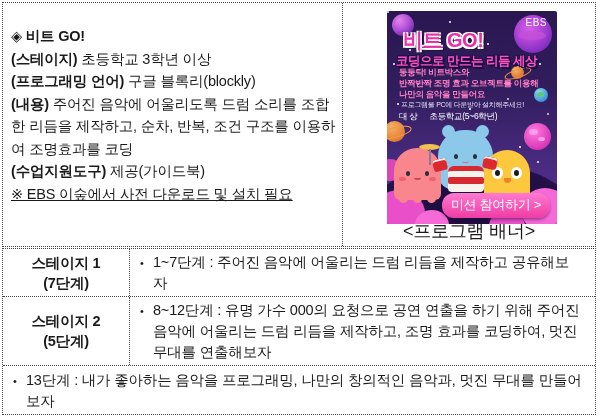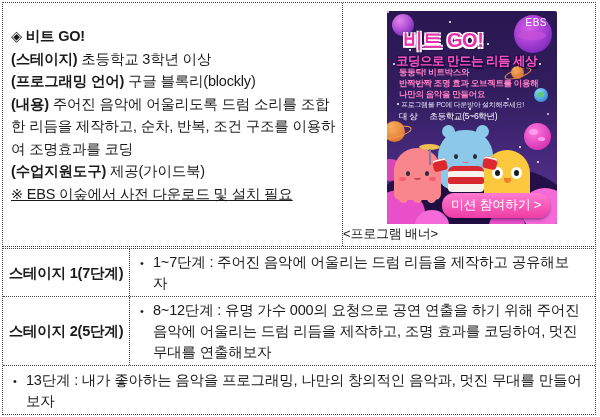--- a/index.html
+++ b/index.html
@@ -111,30 +111,30 @@
   .b2 { left:28px; bottom:-16px; width:34px; height:30px; background:#f66ad8; }
   .b3 { right:32px; bottom:-18px; width:36px; height:32px; background:#e84fc8; }
   .b4 { right:-12px; bottom:-8px; width:48px; height:44px; background:#f66ad8; }
   .b5 { left:-10px; top:148px; width:26px; height:22px; background:#d846b8; }
 
   .mission-btn { position:absolute; right:7px; top:182px; z-index:9; padding:3px 9px 3.5px;
     font-size:13px; color:#fff; letter-spacing:-.3px; border:none; cursor:pointer;
     background:linear-gradient(180deg,#ff7ad0,#ef3ca4); border-radius:12px;
     box-shadow:0 2px 3px rgba(20,5,50,.4);margin-left:20px; }
 
-  .banner-caption { position:absolute; left:0; bottom:3px; width:100%; text-align:left;
-    font-size:13px; letter-spacing:-.2px;margin-top:43px; }
+  .banner-caption { position:absolute; left:0; bottom:3px; width:100%; text-align:center;
+    font-size:18px; letter-spacing:-.2px;margin-top:43px; }
 
   
   .stage-table { position:absolute; left:2px; top:248px; width:594px; height:167px;
     border:1px dotted #444; display:flex; flex-direction:column; background:#fff; }
   .stage-row { display:flex; width:100%; }
   .stage-row + .stage-row { border-top:1px dotted #444;justify-content:space-between; }
   .r1 { height:47px; } .r2 { height:69px; } .r3 { flex:1; }
-  .stage-cell { width:127px; border-right:1px dotted #444; display:flex; flex-direction:row;
+  .stage-cell { width:127px; border-right:1px dotted #444; display:flex; flex-direction:column;
     align-items:center; justify-content:center; font-weight:bold; font-size:14.5px; line-height:20px;
     letter-spacing:-.2px; }
   .desc-cell { flex:1; display:flex; align-items:center; padding:4px 12px 4px 10px; }
   .desc-inner { display:flex; font-size:14.5px; line-height:21px; letter-spacing:-.2px; }
   .bullet { width:13px; flex:none; font-size:11px; padding-top:1px; }
 </style>
 </head>
 <body>
 
 <div class="top-table">

